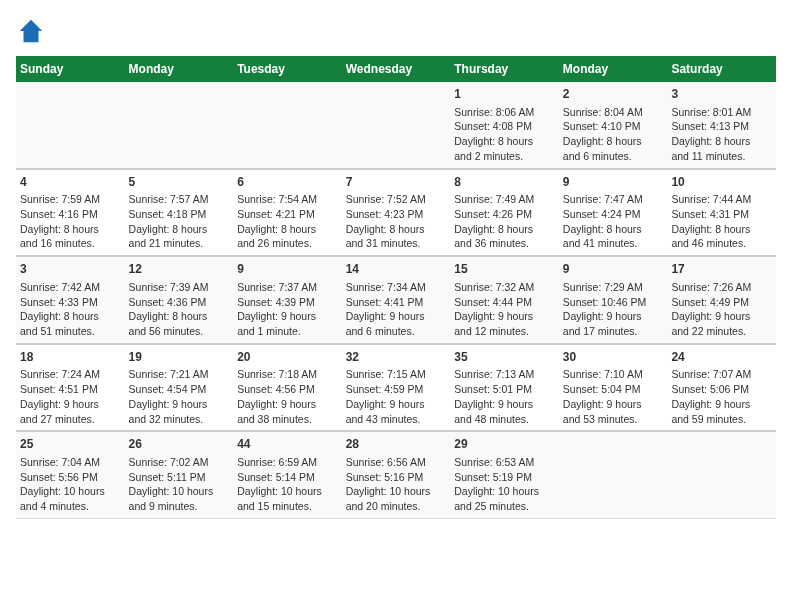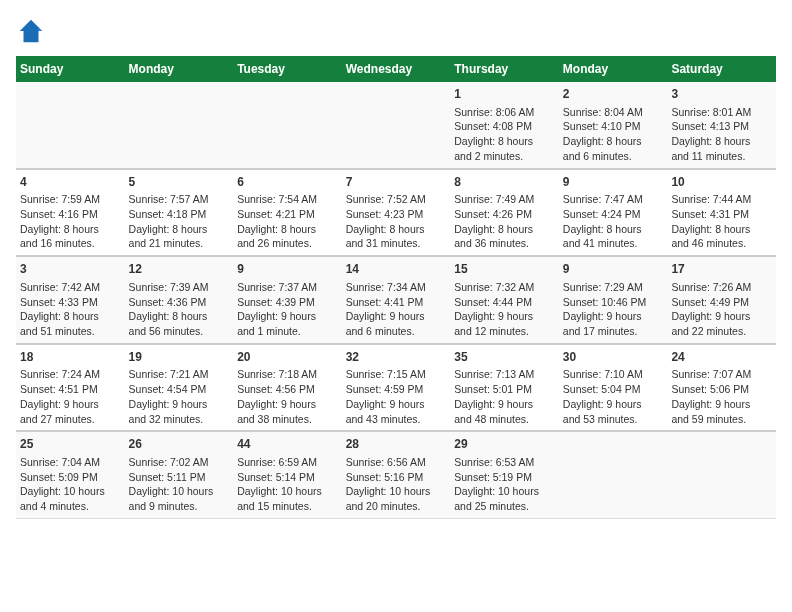--- a/index.html
+++ b/index.html
@@ -227,21 +227,21 @@
 Sunset: 5:04 PM
 Daylight: 9 hours
 and 53 minutes.</span></td>
         <td><span class="day-num">24</span><span class="cell-content">Sunrise: 7:07 AM
 Sunset: 5:06 PM
 Daylight: 9 hours
 and 59 minutes.</span></td>
       </tr>
       <tr class="row-separator">
         <td><span class="day-num">25</span><span class="cell-content">Sunrise: 7:04 AM
-Sunset: 5:09 PM
+Sunset: 5:56 PM
 Daylight: 10 hours
 and 4 minutes.</span></td>
         <td><span class="day-num">26</span><span class="cell-content">Sunrise: 7:02 AM
 Sunset: 5:11 PM
 Daylight: 10 hours
 and 9 minutes.</span></td>
         <td><span class="day-num">44</span><span class="cell-content">Sunrise: 6:59 AM
 Sunset: 5:14 PM
 Daylight: 10 hours
 and 15 minutes.</span></td>

